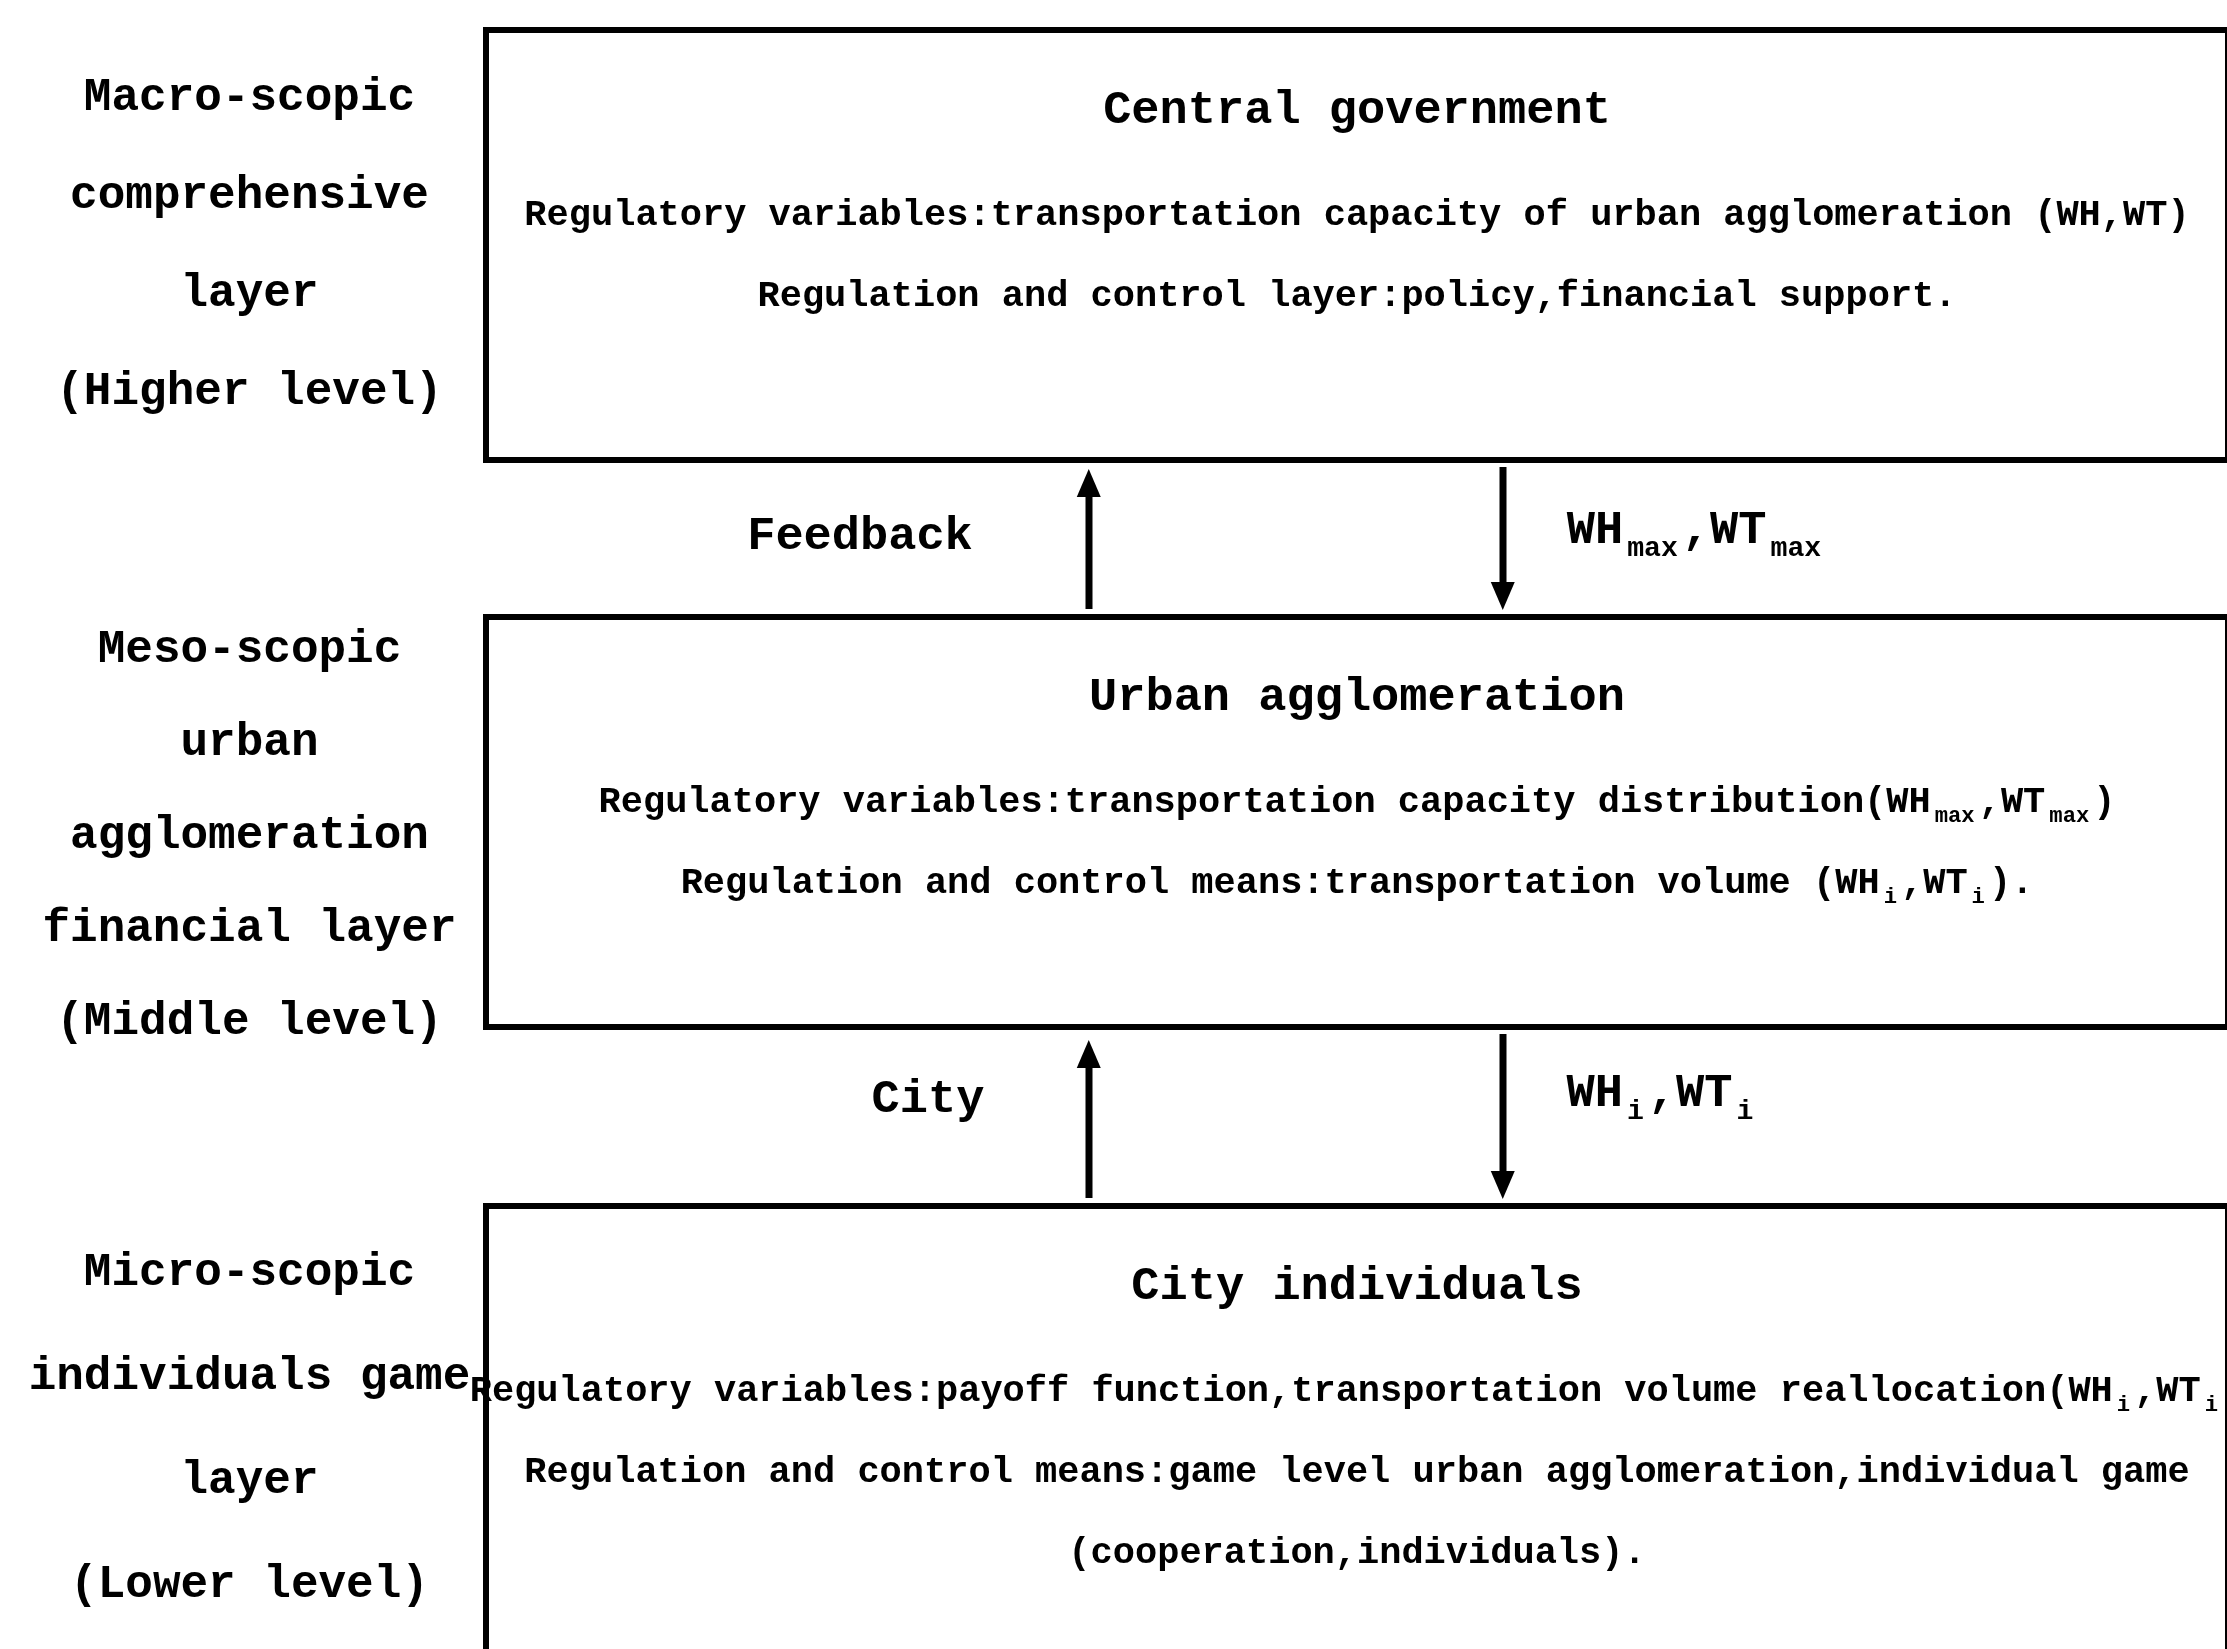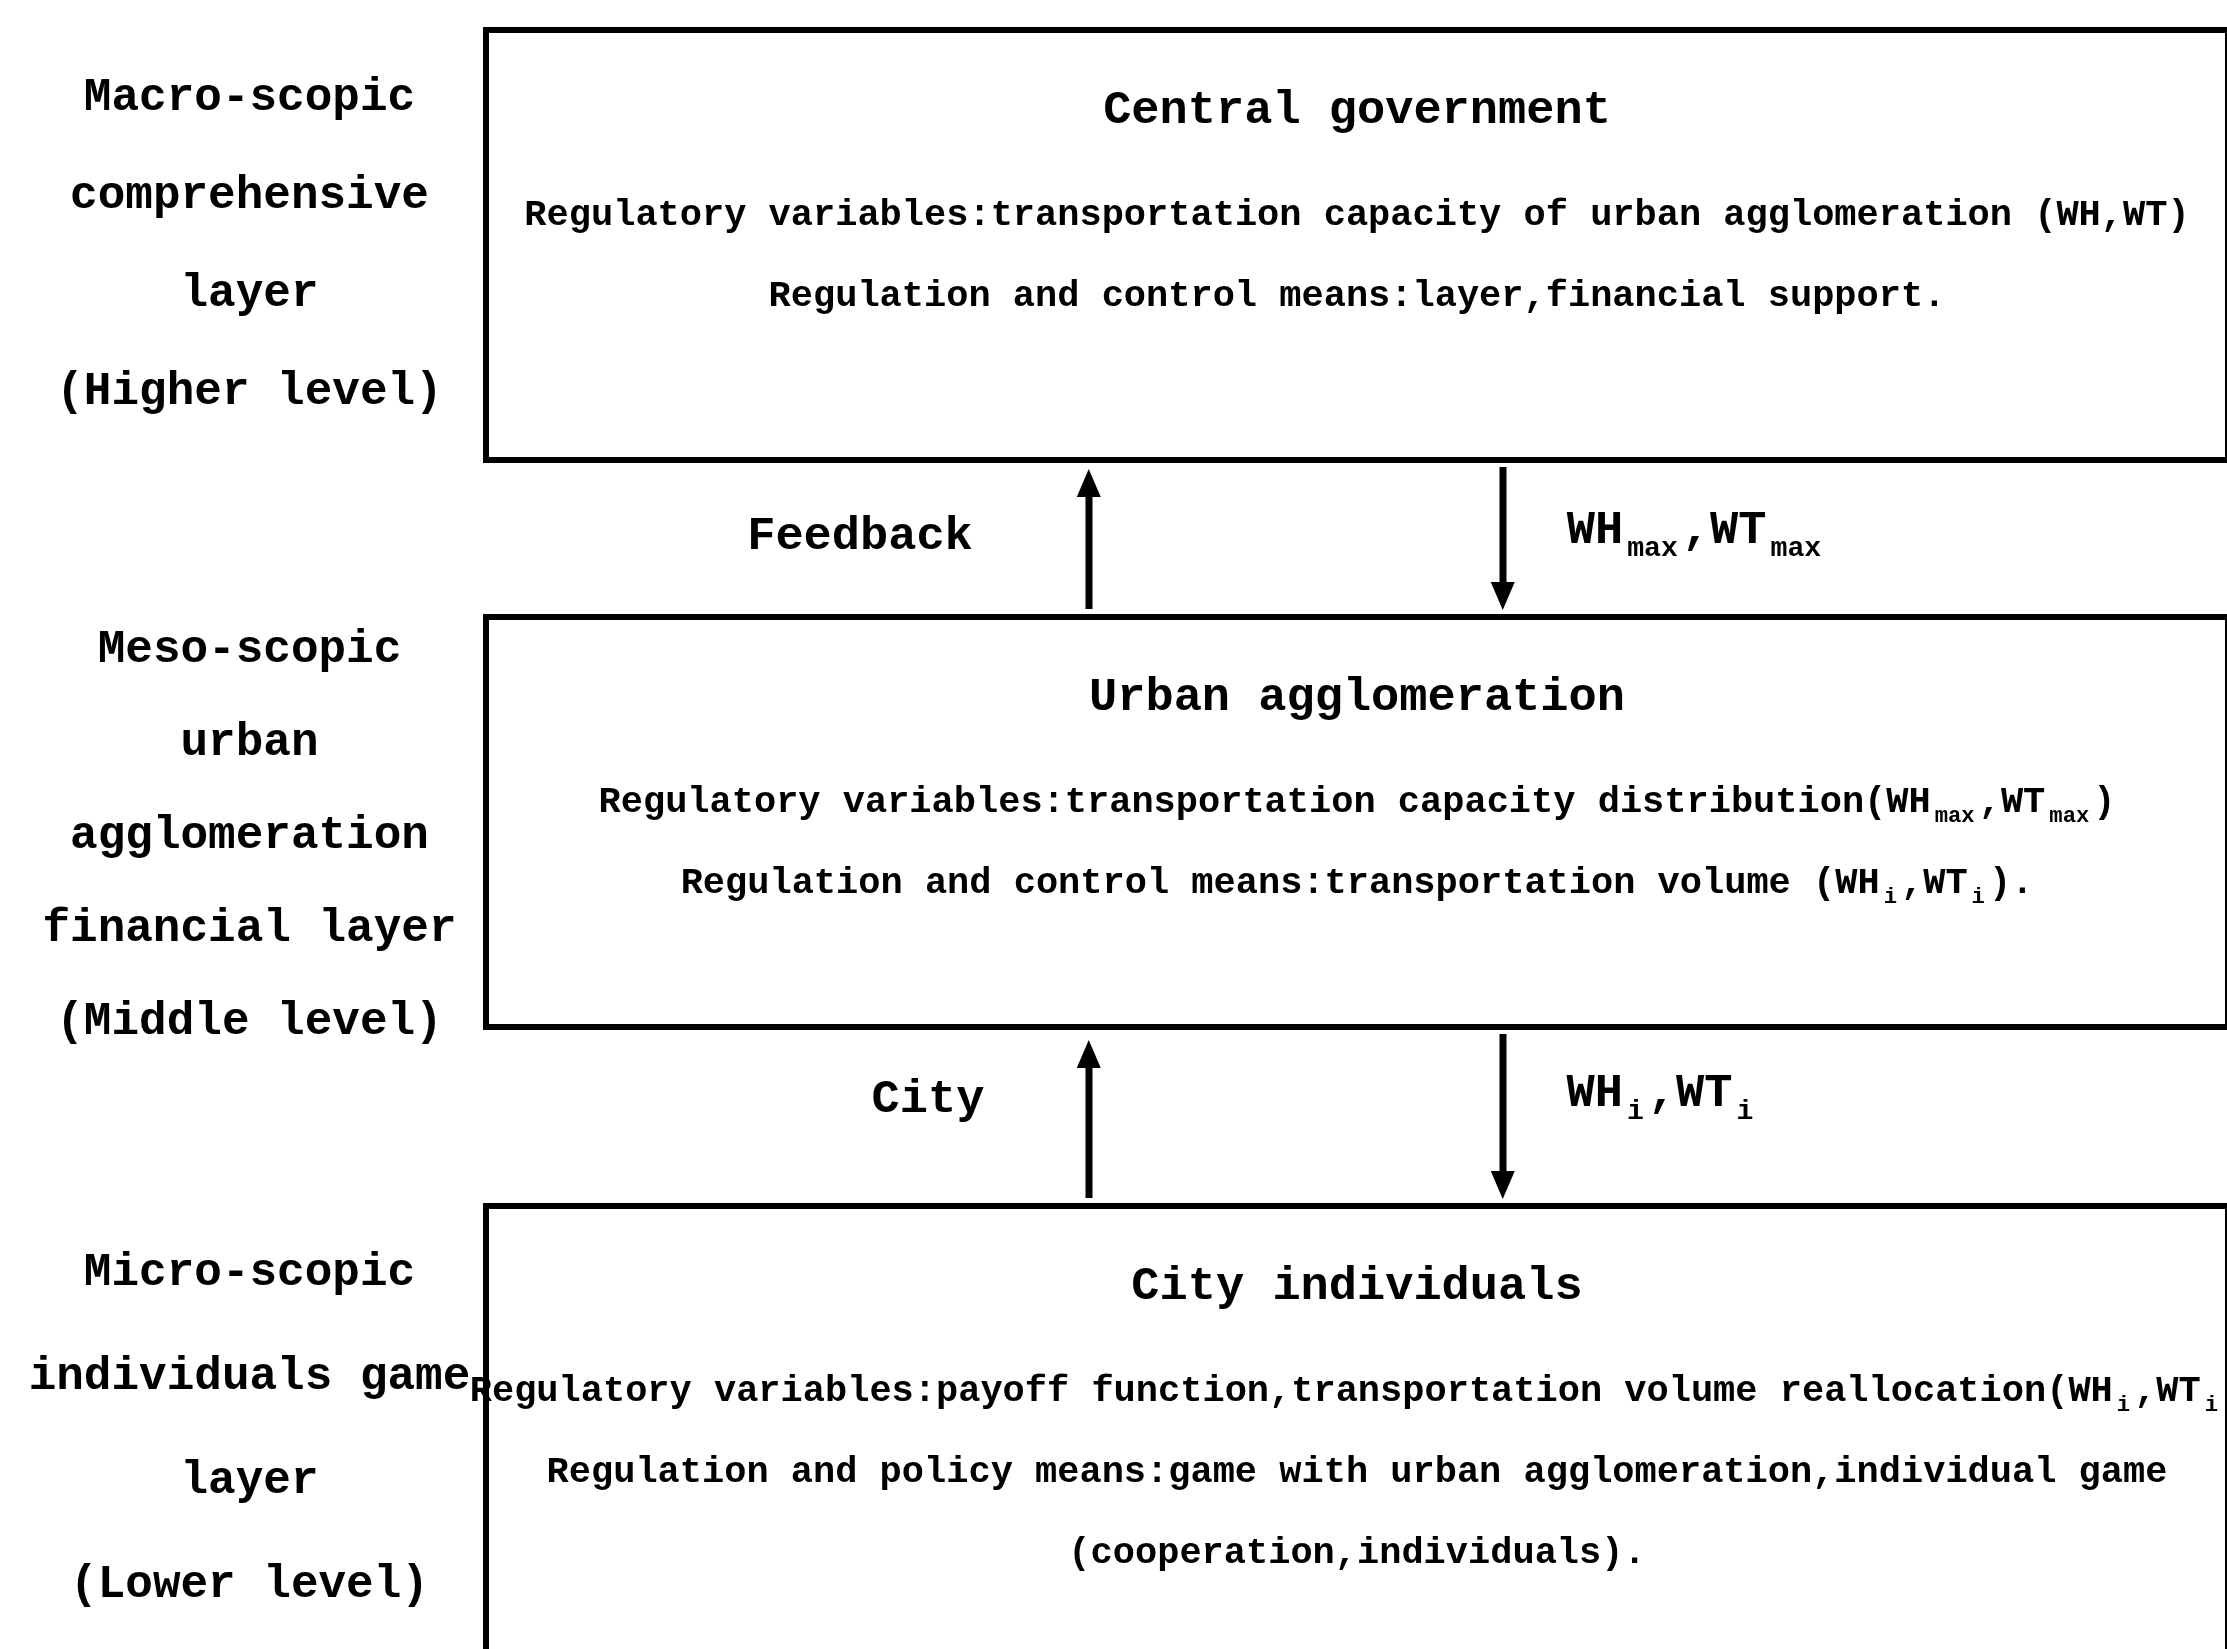--- a/index.html
+++ b/index.html
@@ -92,37 +92,37 @@
       <div class="side-line">Micro-scopic</div>
       <div class="side-line">individuals game</div>
       <div class="side-line">layer</div>
       <div class="side-line">(Lower level)</div>
     </div>
 
   <div class="box" id="box-0">
     <div class="box-title">Central government</div>
     <div class="box-lines">
         <div class="box-line">Regulatory variables:transportation capacity of urban agglomeration (WH,WT)</div>
-        <div class="box-line">Regulation and control means:layer,financial support.</div>
+        <div class="box-line">Regulation and control layer:policy,financial support.</div>
       </div>
   </div>
 
   <div class="box" id="box-1">
     <div class="box-title">Urban agglomeration</div>
     <div class="box-lines">
         <div class="box-line">Regulatory variables:transportation capacity distribution(WH<sub>max</sub>,WT<sub>max</sub>)</div>
         <div class="box-line">Regulation and control means:transportation volume (WH<sub>i</sub>,WT<sub>i</sub>).</div>
       </div>
   </div>
 
   <div class="box" id="box-2">
     <div class="box-title">City individuals</div>
     <div class="box-lines">
         <div class="box-line">Regulatory variables:payoff function,transportation volume reallocation(WH<sub>i</sub>,WT<sub>i</sub>)</div>
-        <div class="box-line">Regulation and policy means:game with urban agglomeration,individual game</div>
+        <div class="box-line">Regulation and control means:game level urban agglomeration,individual game</div>
         <div class="box-line">(cooperation,individuals).</div>
       </div>
   </div>
 
   <div class="arrow up" id="arr-up-1">
     <div class="head"></div>
     <div class="shaft"></div>
   </div>
   <div class="arrow down" id="arr-down-1">
     <div class="shaft"></div>

